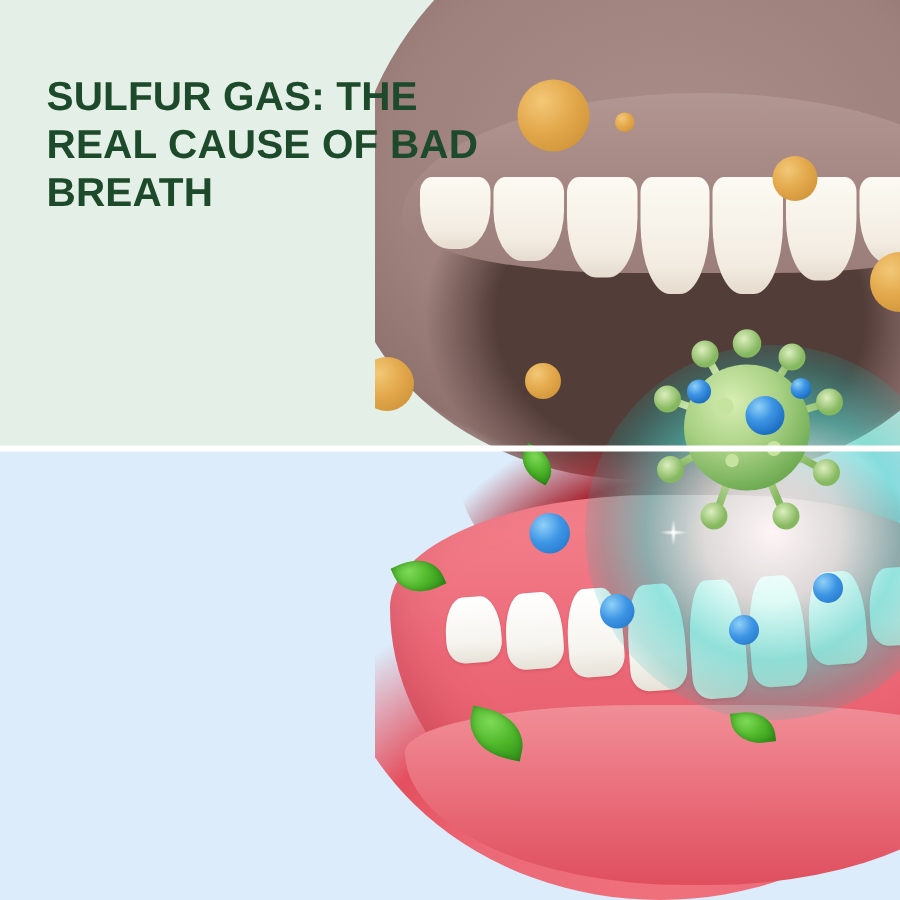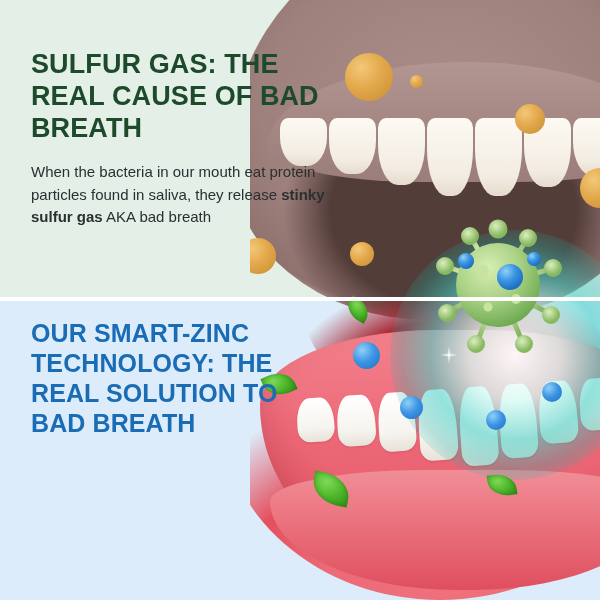--- a/index.html
+++ b/index.html
@@ -266,20 +266,18 @@
     <div class="leaf" style="left:14px;top:372px;width:30px;height:24px;transform:rotate(-24deg);"></div>
     <div class="leaf" style="left:62px;top:474px;width:38px;height:30px;transform:rotate(12deg);"></div>
     <div class="leaf" style="left:238px;top:474px;width:28px;height:22px;transform:rotate(-8deg);"></div>
     <div class="leaf" style="left:96px;top:300px;width:24px;height:19px;transform:rotate(30deg);"></div>
   </div>
 
   <div class="divider"></div>
 
   <div class="panel panel-top">
     <h2>SULFUR GAS: THE REAL CAUSE OF BAD BREATH</h2>
-    <p class="body"><span>When the bacteria in our mouth eat protein particles found in saliva, they release </span><b>stinky sulfur gas</b><span> AKA bad breath</span></p>
   </div>
 
   <div class="panel panel-bottom">
-    <h2>OUR SMART-ZINC TECHNOLOGY: THE REAL SOLUTION TO BAD BREATH</h2>
   </div>
 
 </div>
 
 </body></html>

